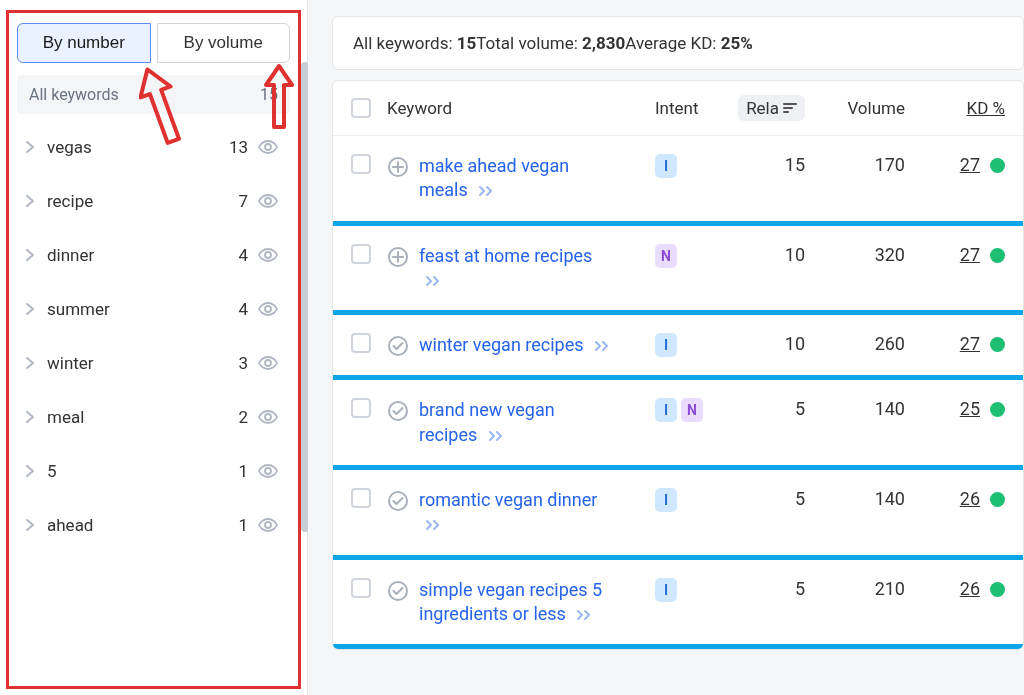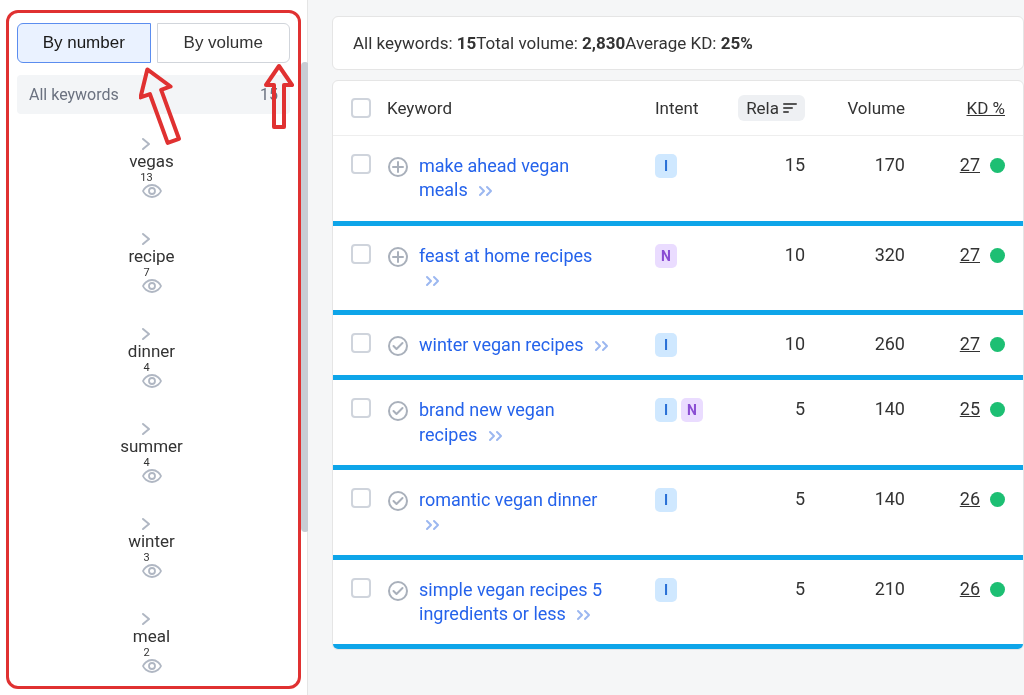--- a/index.html
+++ b/index.html
@@ -26,21 +26,21 @@
     position: relative;
     padding: 16px 0 0 0;
   }
   .sidebar-inner {
     position: absolute;
     top: 10px;
     left: 6px;
     right: 6px;
     bottom: 6px;
     border: 3px solid #e03131;
-    border-radius: 12px;
+    border-radius: 0;
     padding: 10px 8px 0 8px;
     background: #fff;
   }
   .tab-row {
     display: flex;
     gap: 6px;
     margin-bottom: 12px;
   }
   .tab {
     flex: 1;
@@ -69,35 +69,34 @@
     color: #6b7280;
     font-size: 16px;
     margin-bottom: 6px;
   }
   .kw-list { }
   .kw-item {
     display: flex;
     align-items: center;
     padding: 17px 12px 17px 8px;
     cursor: pointer;
-    flex-direction: column;
   }
   .chev {
     color: #b0b7c3;
     margin-right: 12px;
     display: inline-flex;
   }
   .kw-label {
     flex: 1;
     color: #333;
     font-size: 17px;
   }
   .kw-count {
     color: #333;
-    font-size: 11px;
+    font-size: 17px;
     margin-right: 10px;
   }
   .eye {
     color: #b0b7c3;
     display: inline-flex;
   }
   .scrollbar {
     position: absolute;
     right: -2px;
     top: 62px;

